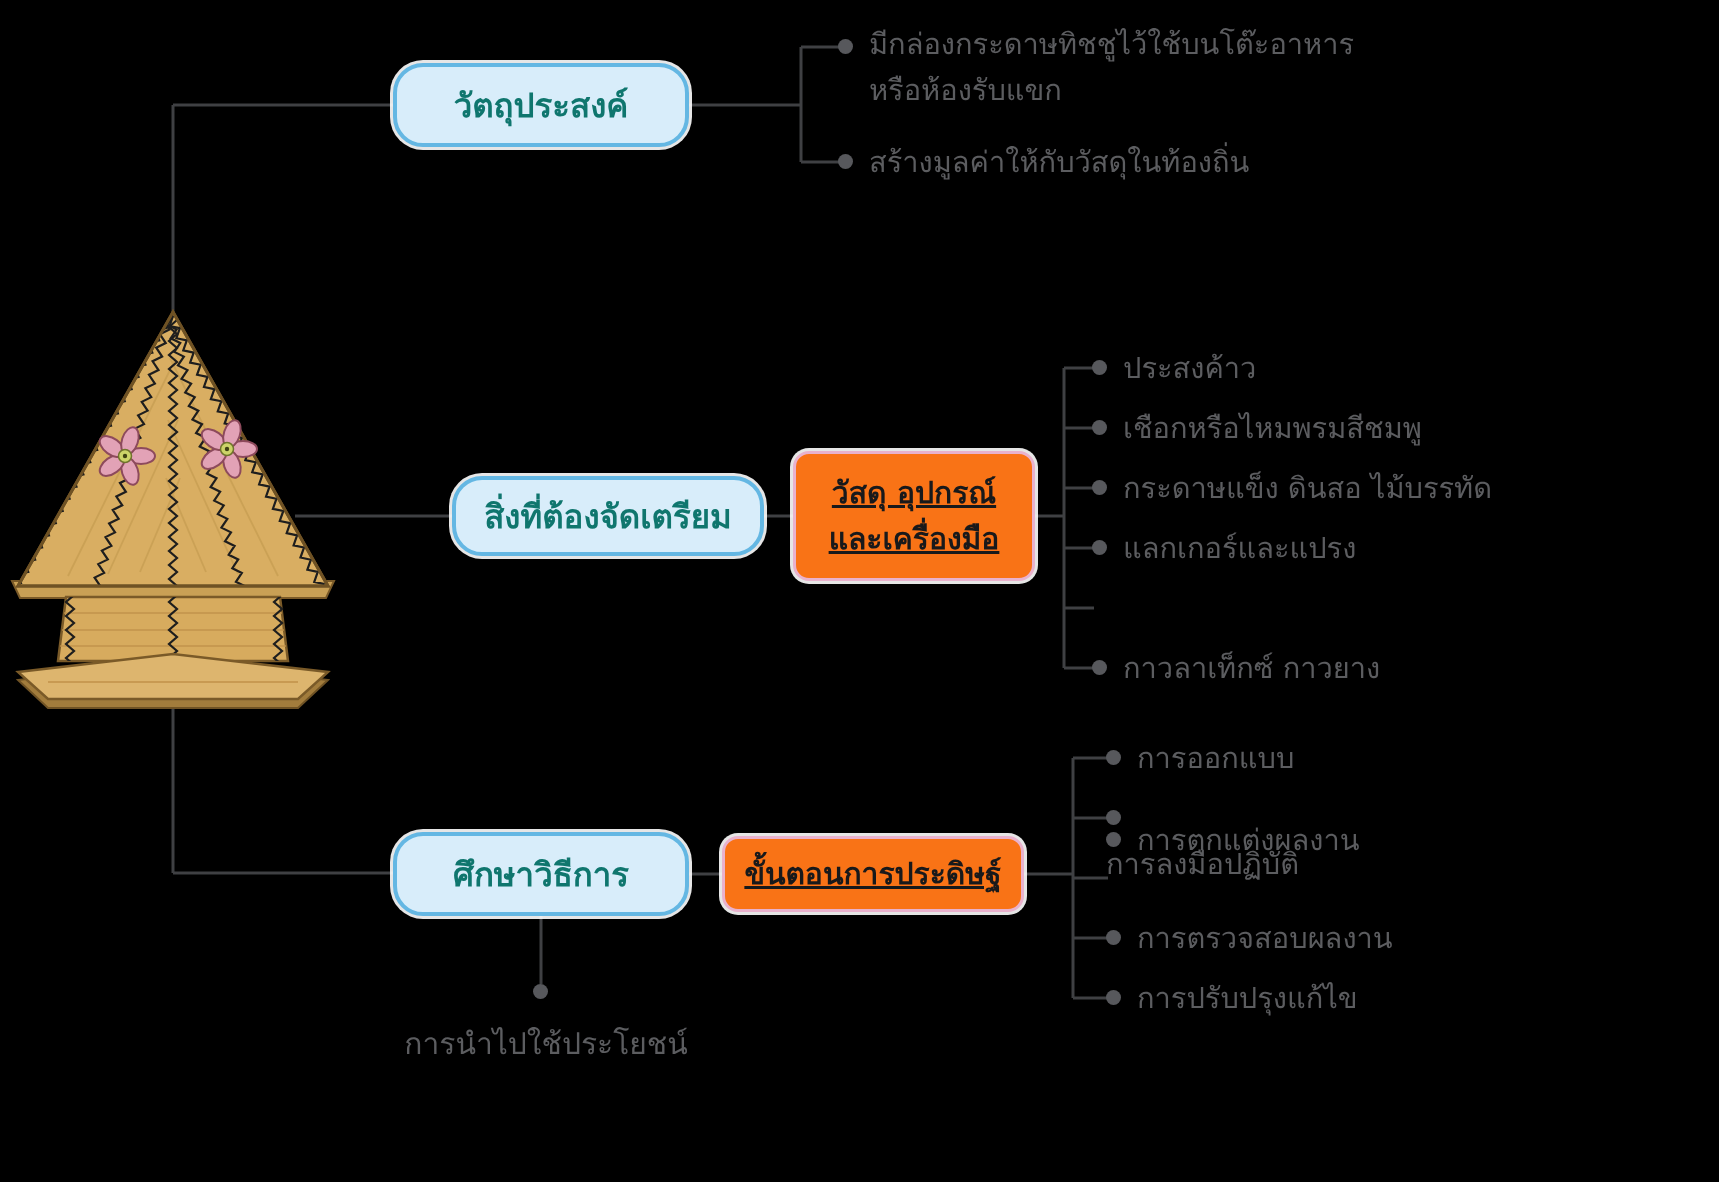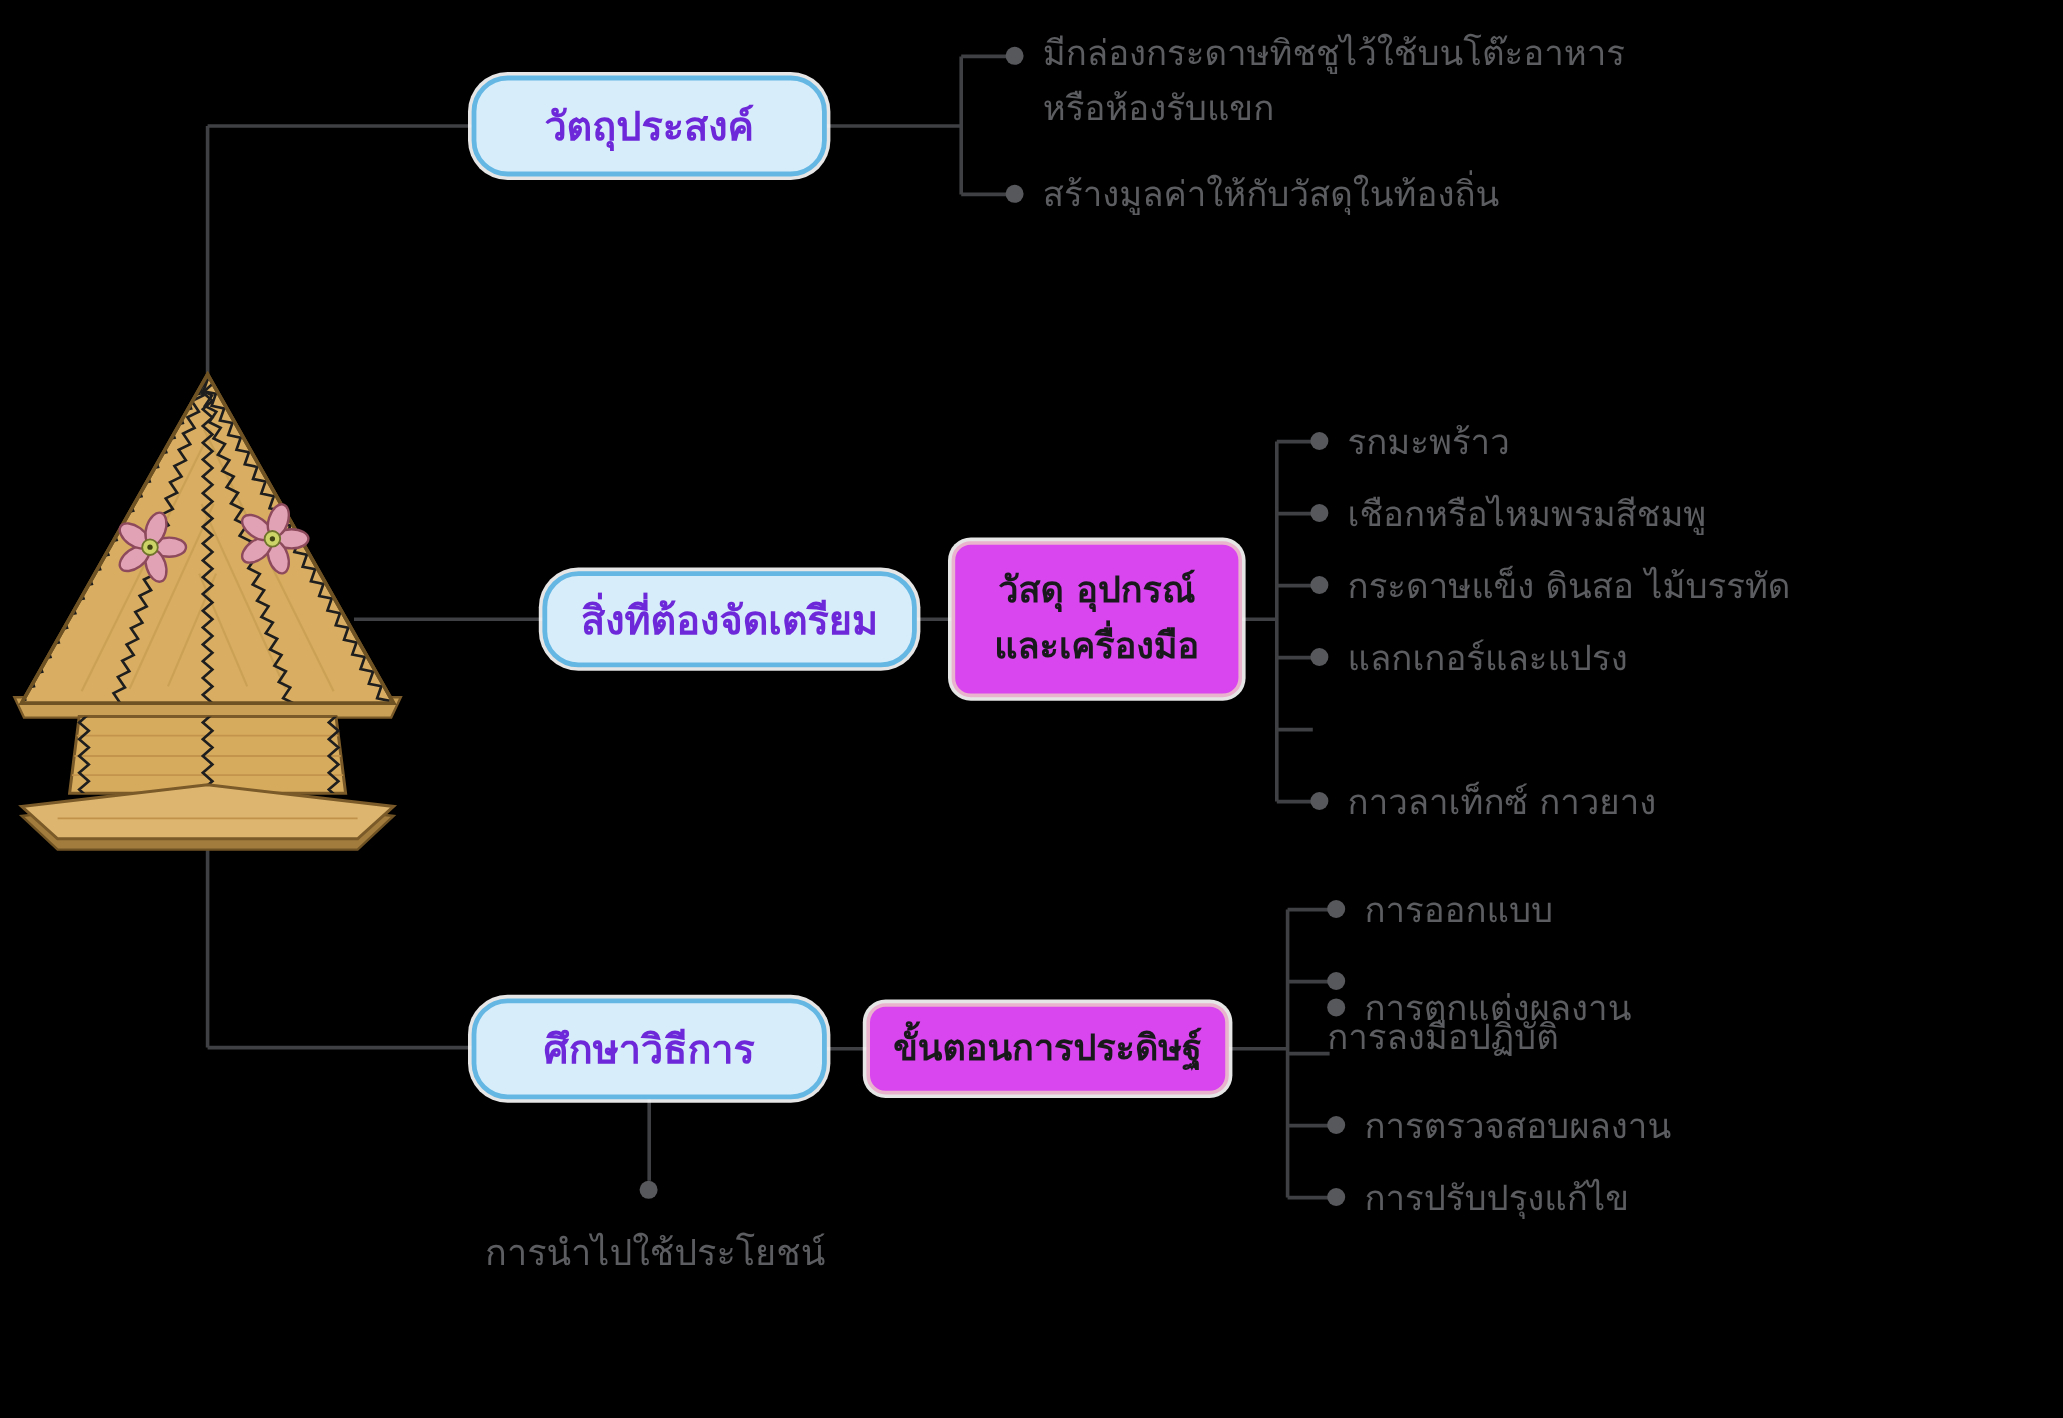--- a/index.html
+++ b/index.html
@@ -10,26 +10,26 @@
   }
   .connectors { position:absolute; left:0; top:0; width:1719px; height:1182px; }
   .connectors line { stroke:#3f4043; stroke-width:3; }
   .node {
     position:absolute; display:flex; flex-direction:column; align-items:center;
     justify-content:center; font-weight:bold; text-align:center;
   }
   .node.blue {
     background:#d8edfa; border:4px solid #64b7e3; border-radius:30px;
     box-shadow:0 0 0 3px rgba(255,255,255,.9);
-    color:#6d28d9; font-size:33px;
+    color:#0f766e; font-size:33px;
   }
   .node.pink {
-    background:#d946ef; border:3px solid #e9b2cd; border-radius:16px;
+    background:#f97316; border:3px solid #e9b2cd; border-radius:16px;
     box-shadow:0 0 0 3px rgba(255,255,255,.9);
-    color:#18191b; font-size:30px; line-height:1.55;
+    color:#18191b; font-size:30px; line-height:1.55;text-decoration:underline;
   }
   .li { position:absolute; display:flex; align-items:flex-start; gap:16px; }
   .dot {
     width:15px; height:15px; border-radius:50%; background:#57585c;
     flex:none; margin-top:15px;
   }
   .li-text { font-size:29px; line-height:46px; color:#5c5d60; white-space:nowrap; }
   .li-text span { display:block; }
   .footer-dot {
     position:absolute; left:533px; top:984px; width:15px; height:15px;
@@ -205,21 +205,21 @@
   </div>
   <div class="li" id="obj-item-1">
     <span class="dot"></span>
     <div class="li-text">
       <span>สร้างมูลค่าให้กับวัสดุในท้องถิ่น</span>
     </div>
   </div>
 
   <div class="li" id="mat-item-0">
     <span class="dot"></span>
-    <div class="li-text">รกมะพร้าว</div>
+    <div class="li-text">ประสงค้าว</div>
   </div>
   <div class="li" id="mat-item-1">
     <span class="dot"></span>
     <div class="li-text">เชือกหรือไหมพรมสีชมพู</div>
   </div>
   <div class="li" id="mat-item-2">
     <span class="dot"></span>
     <div class="li-text">กระดาษแข็ง ดินสอ ไม้บรรทัด</div>
   </div>
   <div class="li" id="mat-item-3">

